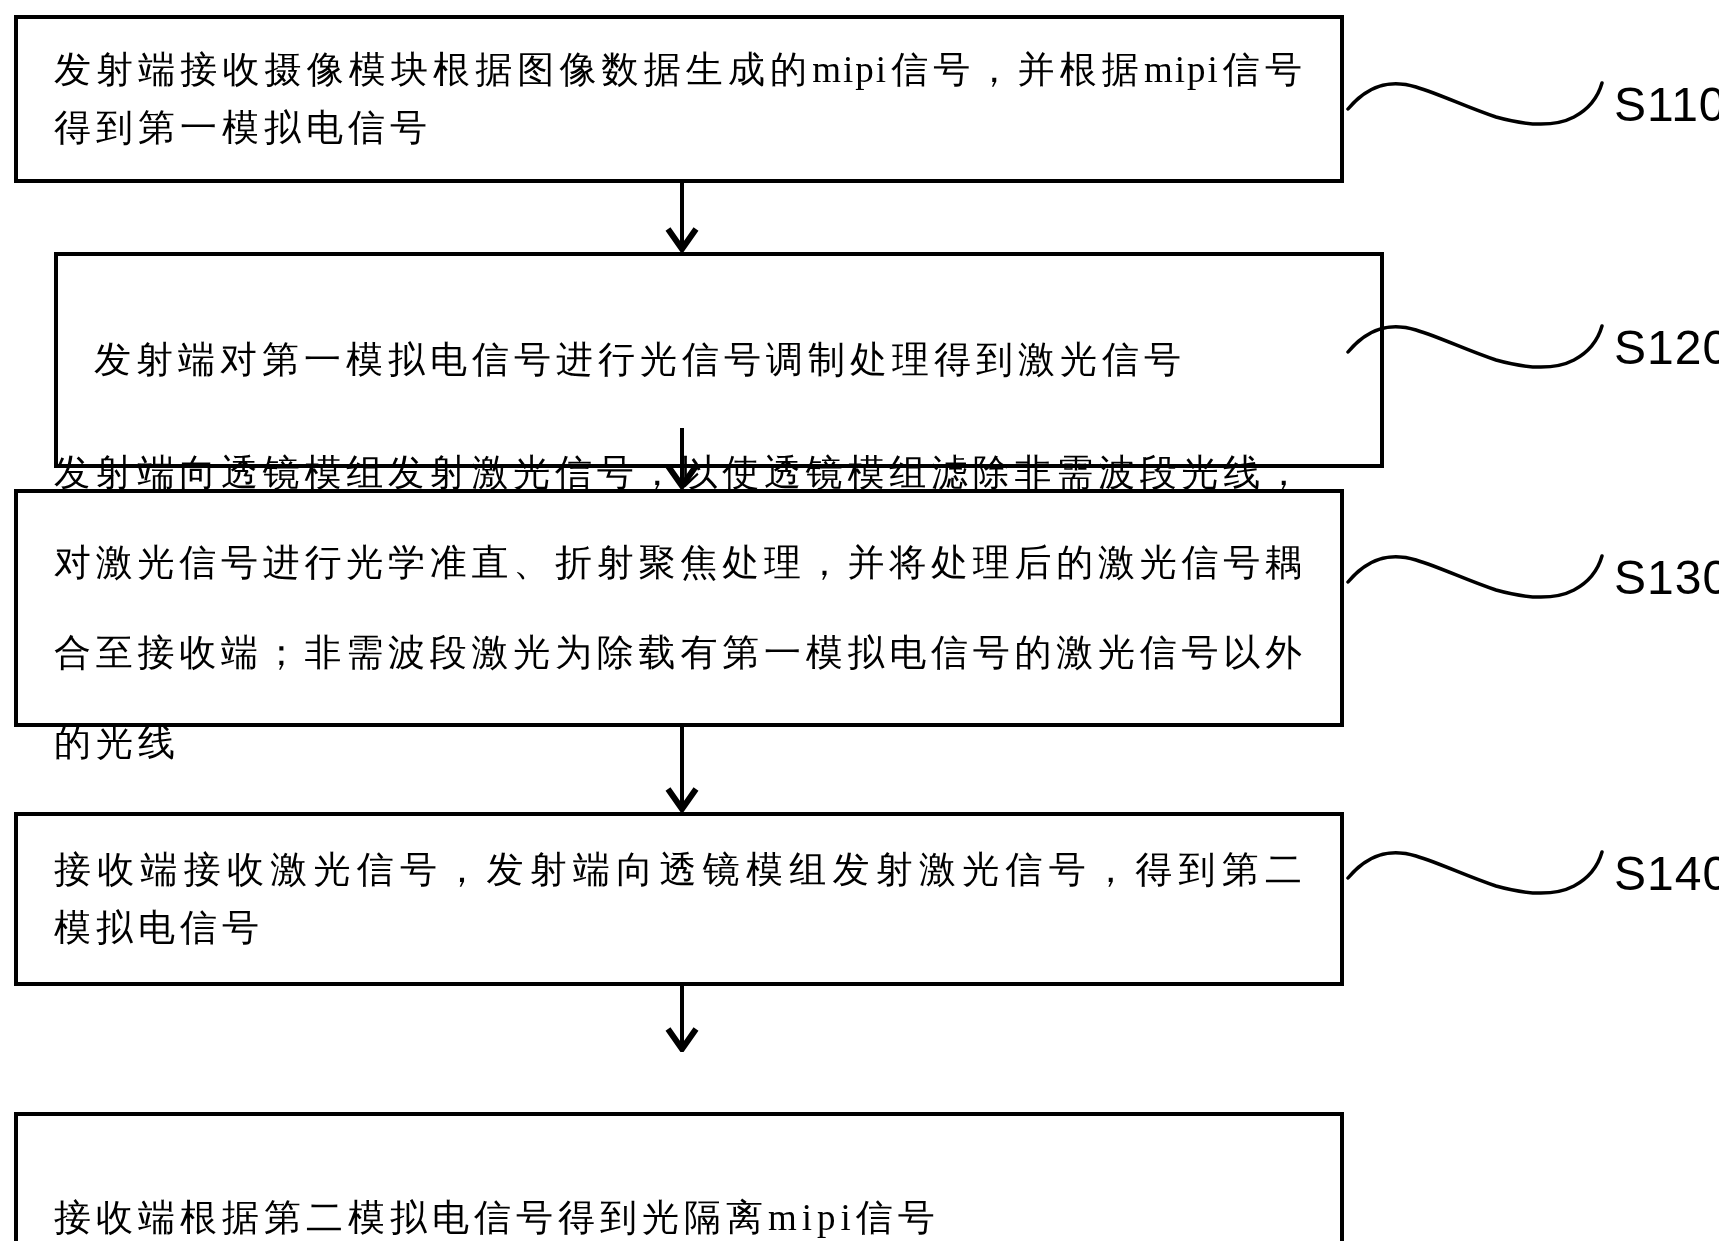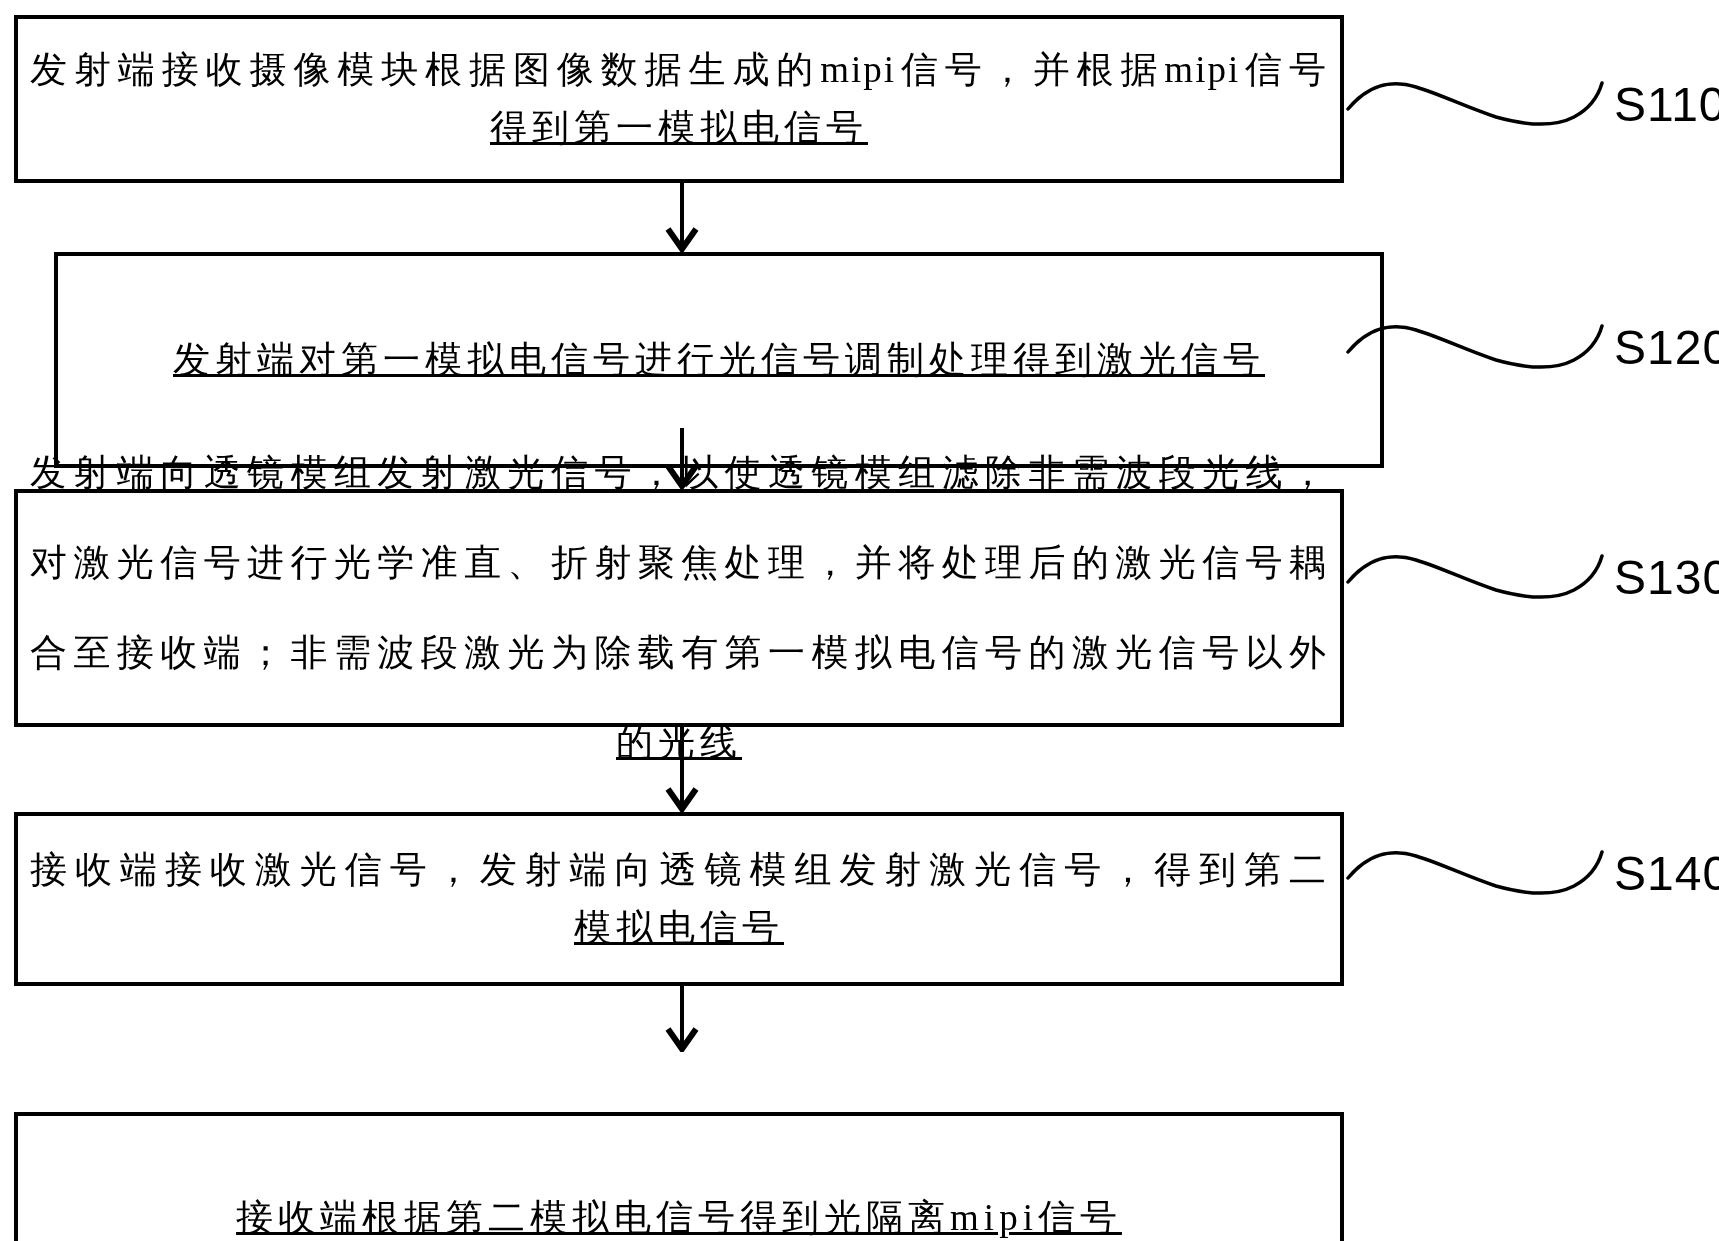--- a/index.html
+++ b/index.html
@@ -19,37 +19,35 @@
   .box {
     position: absolute;
     left: 14px;
     width: 1330px;
     border: 4px solid #000000;
     background: #ffffff;
     box-sizing: border-box;
     display: flex;
     flex-direction: column;
     justify-content: center;
-    padding: 0 12px;
+    padding: 0 36px;
   }
   .line {
     font-size: 37px;
     line-height: 58px;
     white-space: nowrap;
   }
   .line.fill {
     white-space: normal;
     text-align: justify;
     text-align-last: justify;
     letter-spacing: 2px;
   }
   .line.center {
-    text-align: center;
     letter-spacing: 5px;
-    text-decoration: underline;
   }
   .box1 { top: 15px;   height: 168px; }
   .box2 { top: 252px;  height: 216px; margin-left: 40px; }
   .box3 { top: 489px;  height: 238px; gap: 32px; }
   .box4 { top: 812px;  height: 174px; }
   .box5 { top: 1112px; height: 212px; }
 
   .arrow {
     position: absolute;
     left: 660px;

